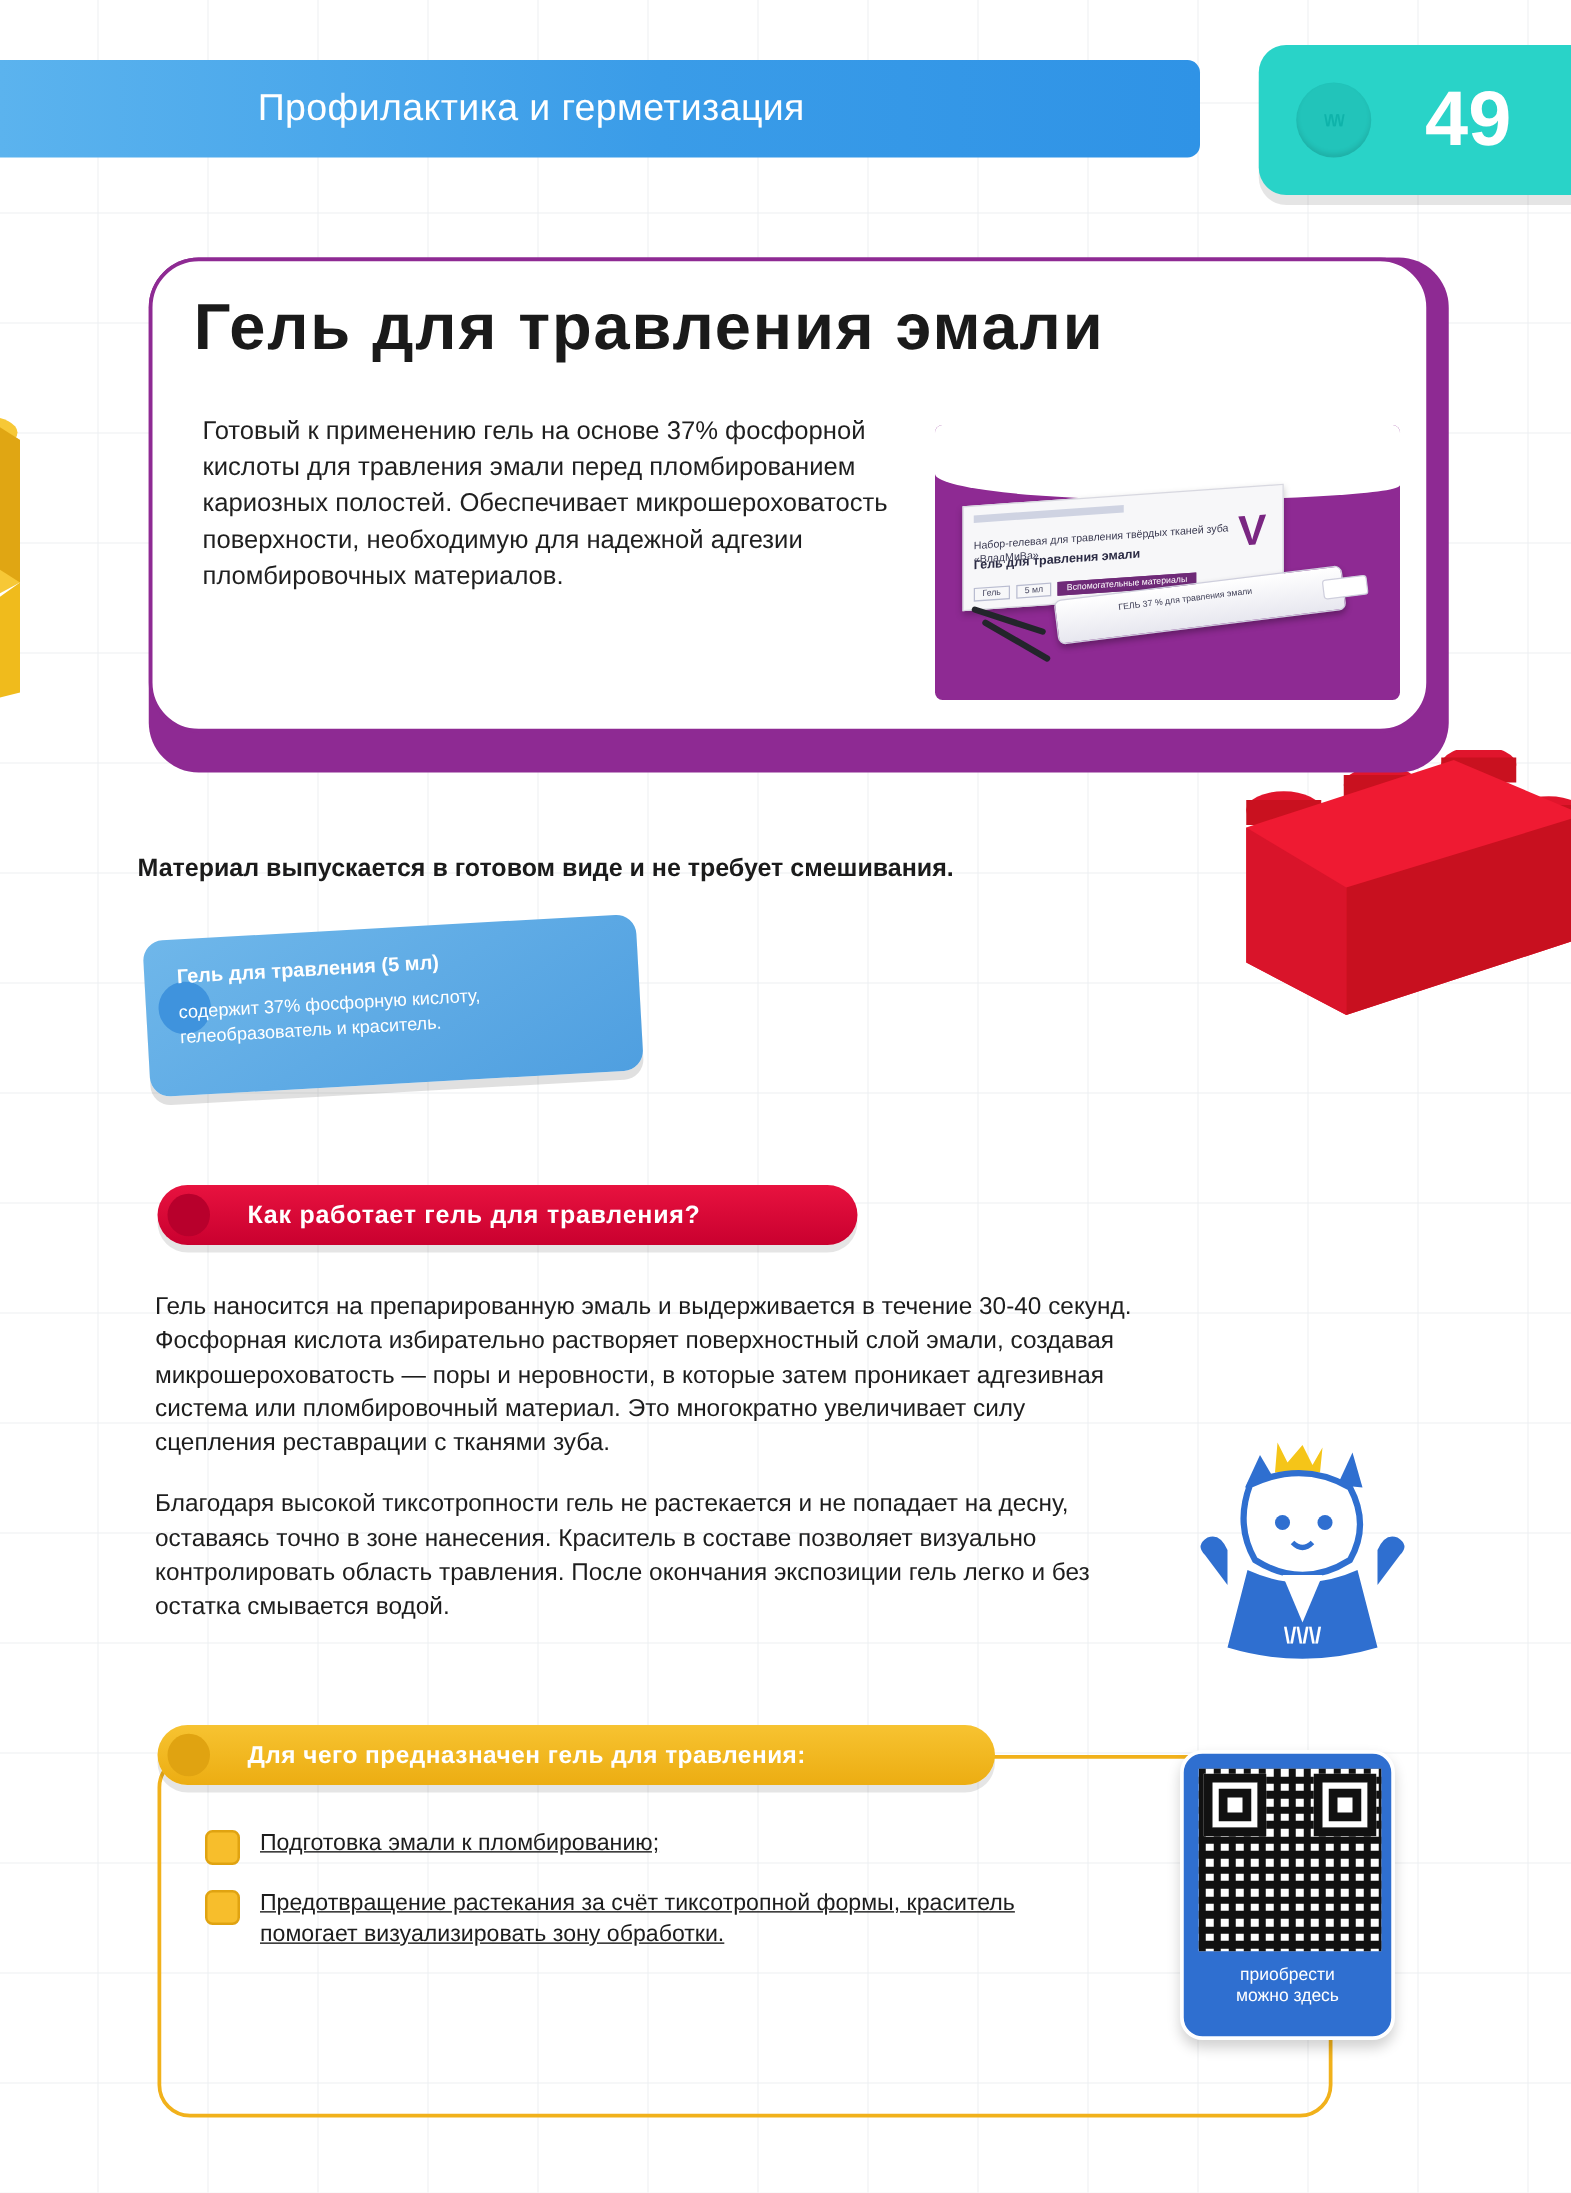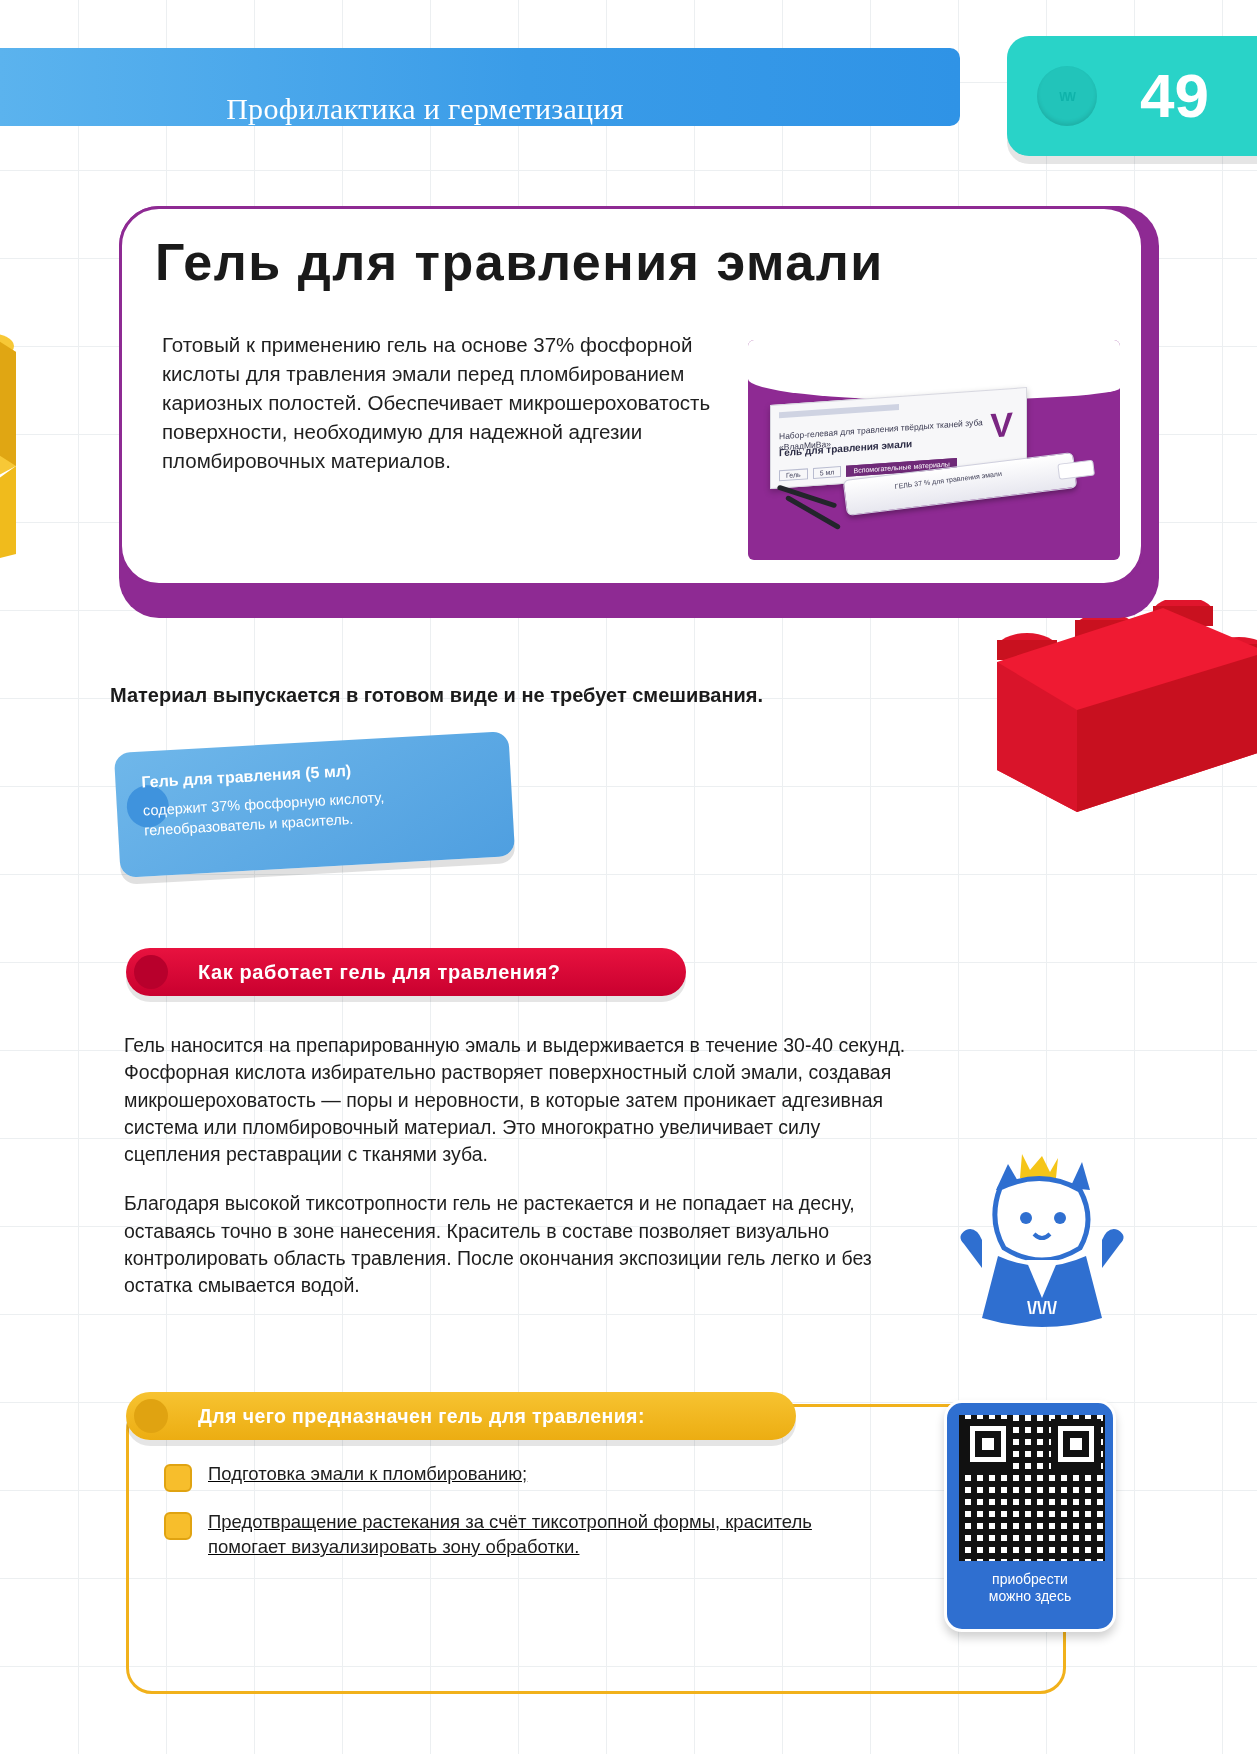--- a/index.html
+++ b/index.html
@@ -24,25 +24,24 @@
   .header-band {
     position: absolute;
     left: 0;
     top: 48px;
     width: 960px;
     height: 78px;
     background: linear-gradient(to right, #5bb3ee 0%, #3a9ce8 55%, #2f93e6 100%);
     border-top-right-radius: 10px;
     border-bottom-right-radius: 10px;
     display: flex;
-    align-items: flex-end;
+    align-items: center;
     justify-content: center;
     box-sizing: border-box;
     padding-right: 110px;
-    font-family: Liberation Serif, serif;
   }
   .header-title {
     color: #ffffff;
     font-size: 30px;
     letter-spacing: 0.3px;
   }
 
   .page-badge {
     position: absolute;
     right: 0;
@@ -345,21 +344,20 @@
   .pill-red .pill-knob { background: #b8002c; }
 
   .pill-yellow {
     left: 126px;
     top: 1380px;
     width: 670px;
     background: linear-gradient(to bottom, #f7c331, #ecad12);
     font-size: 19.5px;
     letter-spacing: 0.4px;
     color: #ffffff;
-    margin-top: 12px;
   }
   .pill-yellow .pill-knob { background: #e0a311; }
 
   
   .body-block {
     position: absolute;
     left: 124px;
     top: 1032px;
     width: 790px;
   }

